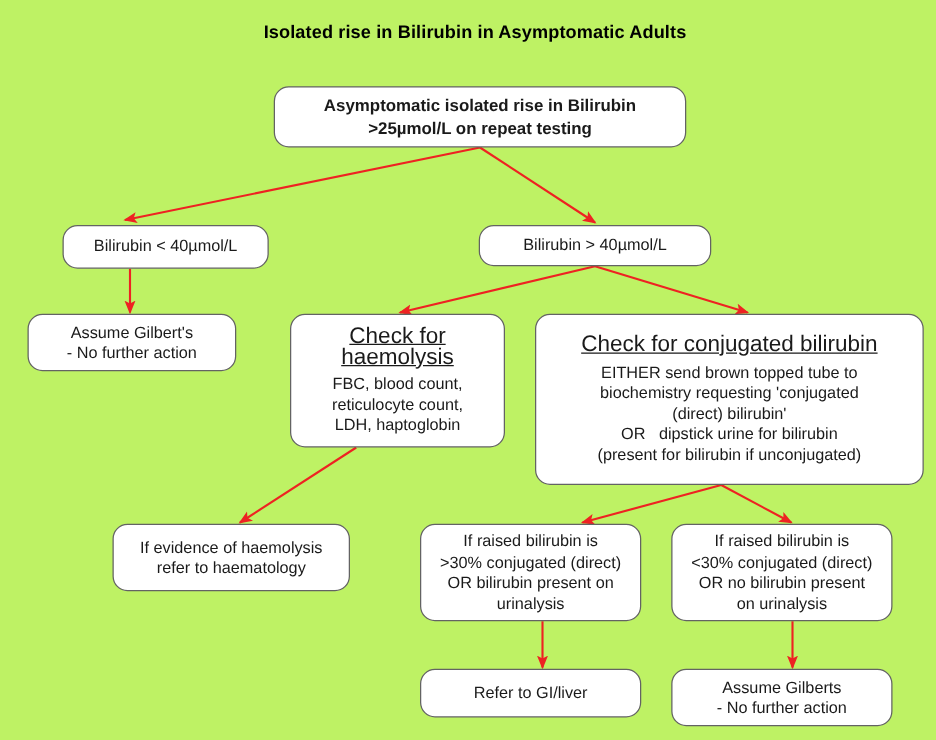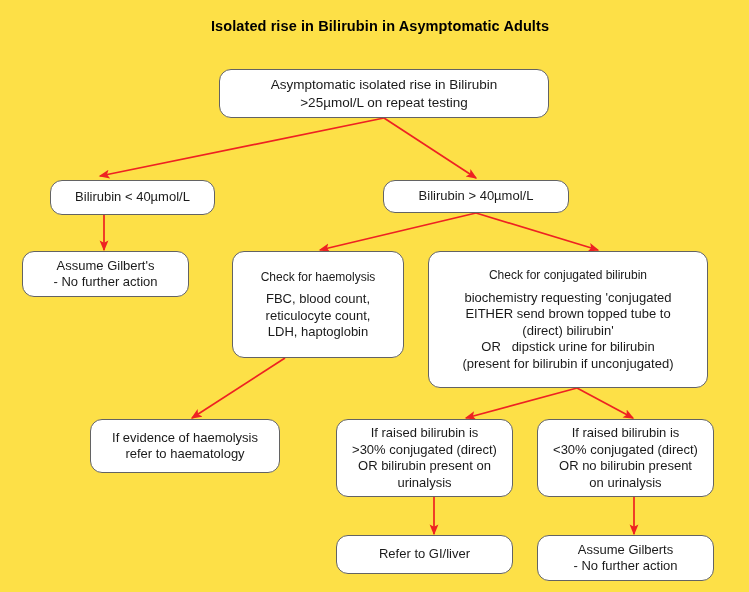--- a/index.html
+++ b/index.html
@@ -7,21 +7,21 @@
     padding: 0;
     background: #ffffff;
   }
   body {
     font-family: "Liberation Sans", sans-serif;
   }
   #page {
     position: relative;
     width: 749px;
     height: 592px;
-    background: #fde047;
+    background: #bef264;
     overflow: hidden;
   }
 
   
   .title {
     position: absolute;
     left: 180px;
     top: 18px;
     width: 400px;
     text-align: center;
@@ -82,27 +82,28 @@
     flex-direction: column;
     align-items: center;
     justify-content: center;
     text-align: center;
     font-size: 13px;
     line-height: 16.5px;
     padding: 3px 6px;
     z-index: 2;
   }
   .node.bold {
-    font-weight: normal;
+    font-weight: bold;
     font-size: 13.5px;
     line-height: 18px;
   }
   .node .hdr {
+    text-decoration: underline;
     margin-bottom: 6px;
-    font-size: 12px;
+    font-size: 18px;
   }
   .node .line { display: block; white-space: pre; }
 
   
   .arrows {
     position: absolute;
     left: 0;
     top: 0;
     width: 749px;
     height: 592px;
@@ -165,24 +166,24 @@
     <span class="line">- No further action</span>
   </div>
 
   <div class="node" style="left:232px; top:251px; width:172px; height:107px;">
     <span class="hdr">Check for haemolysis</span>
     <span class="line">FBC, blood count,</span>
     <span class="line">reticulocyte count,</span>
     <span class="line">LDH, haptoglobin</span>
   </div>
 
-  <div class="node" style="left:428px; top:251px; width:280px; height:137px;">
+  <div class="node" style="left:428px; top:251px; width:311px; height:137px;">
     <span class="hdr">Check for conjugated bilirubin</span>
+    <span class="line">EITHER send brown topped tube to</span>
     <span class="line">biochemistry requesting 'conjugated</span>
-    <span class="line">EITHER send brown topped tube to</span>
     <span class="line">(direct) bilirubin'</span>
     <span class="line">OR   dipstick urine for bilirubin</span>
     <span class="line">(present for bilirubin if unconjugated)</span>
   </div>
 
   <div class="node" style="left:90px; top:419px; width:190px; height:54px;">
     <span class="line">If evidence of haemolysis</span>
     <span class="line">refer to haematology</span>
   </div>
 

